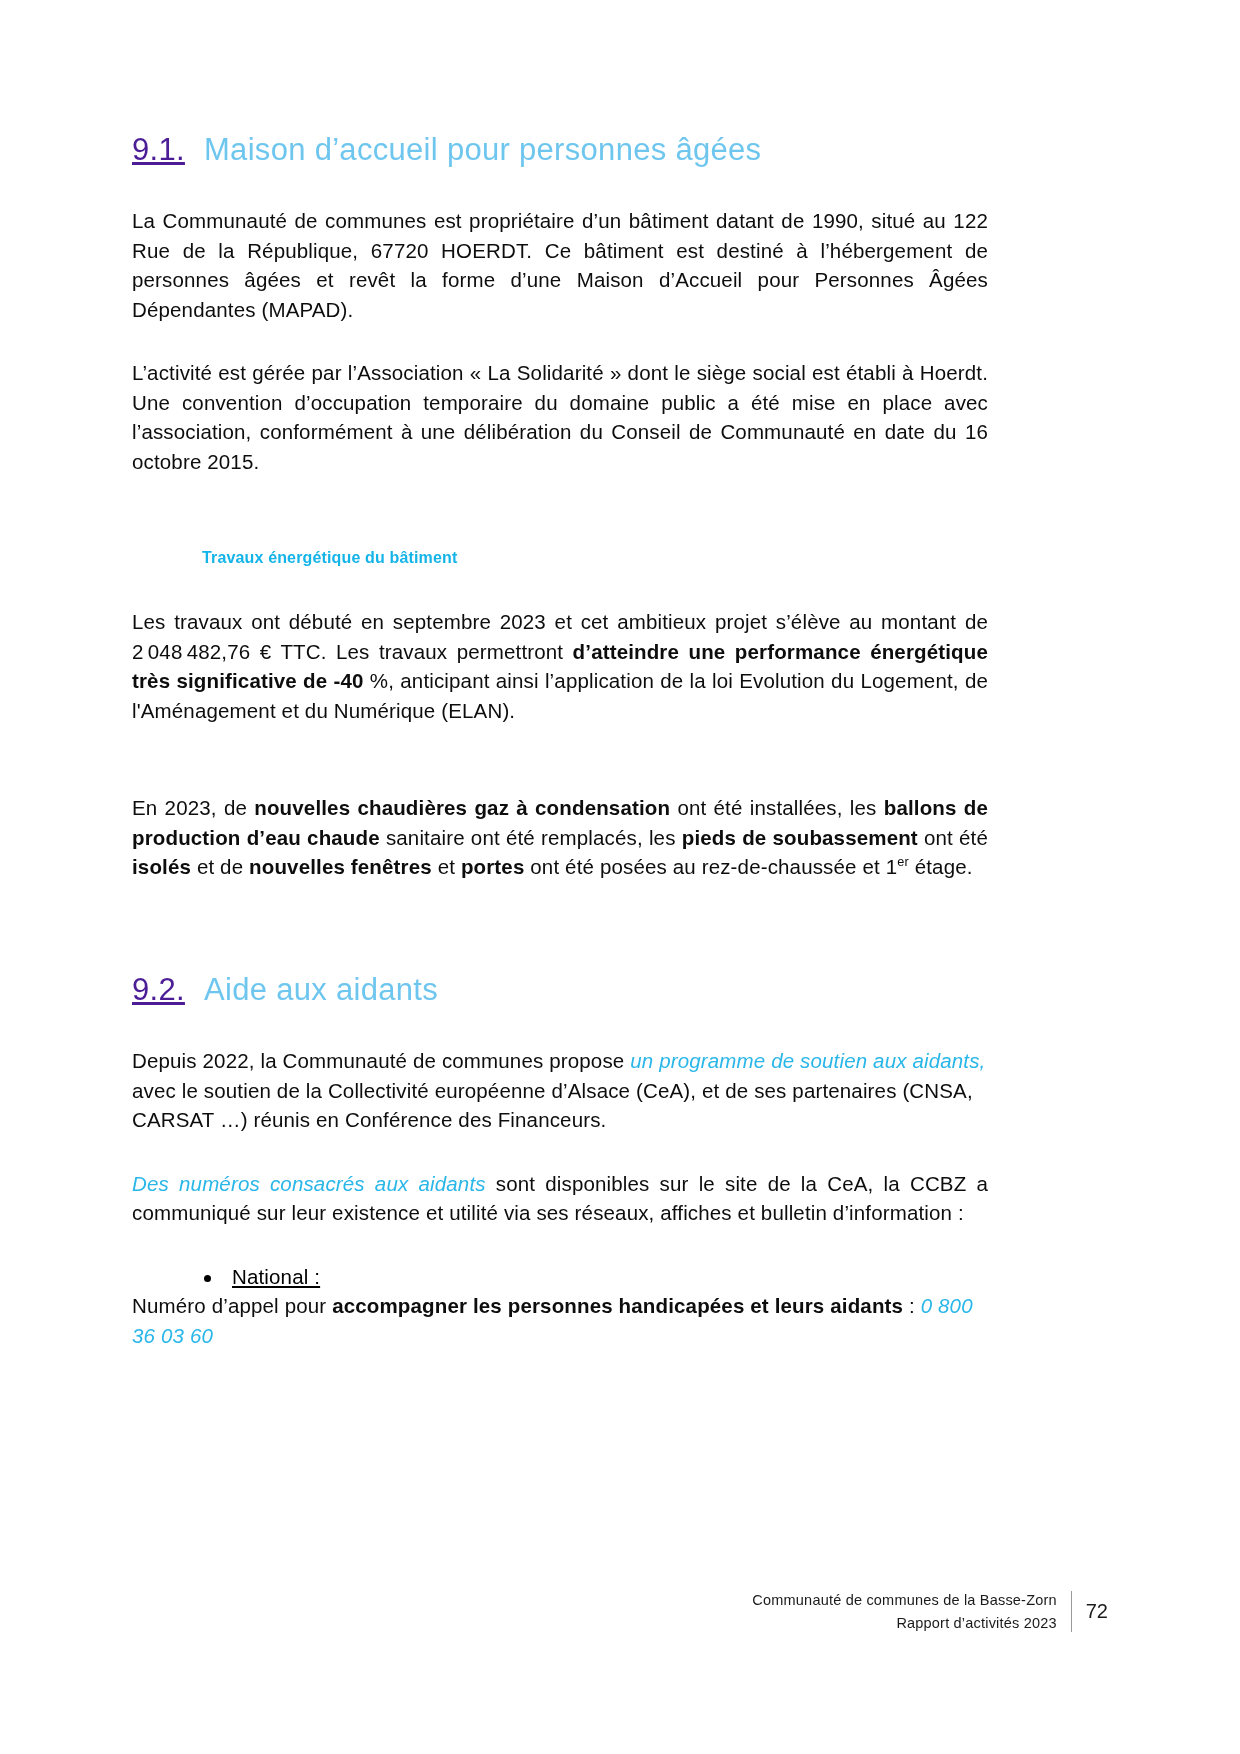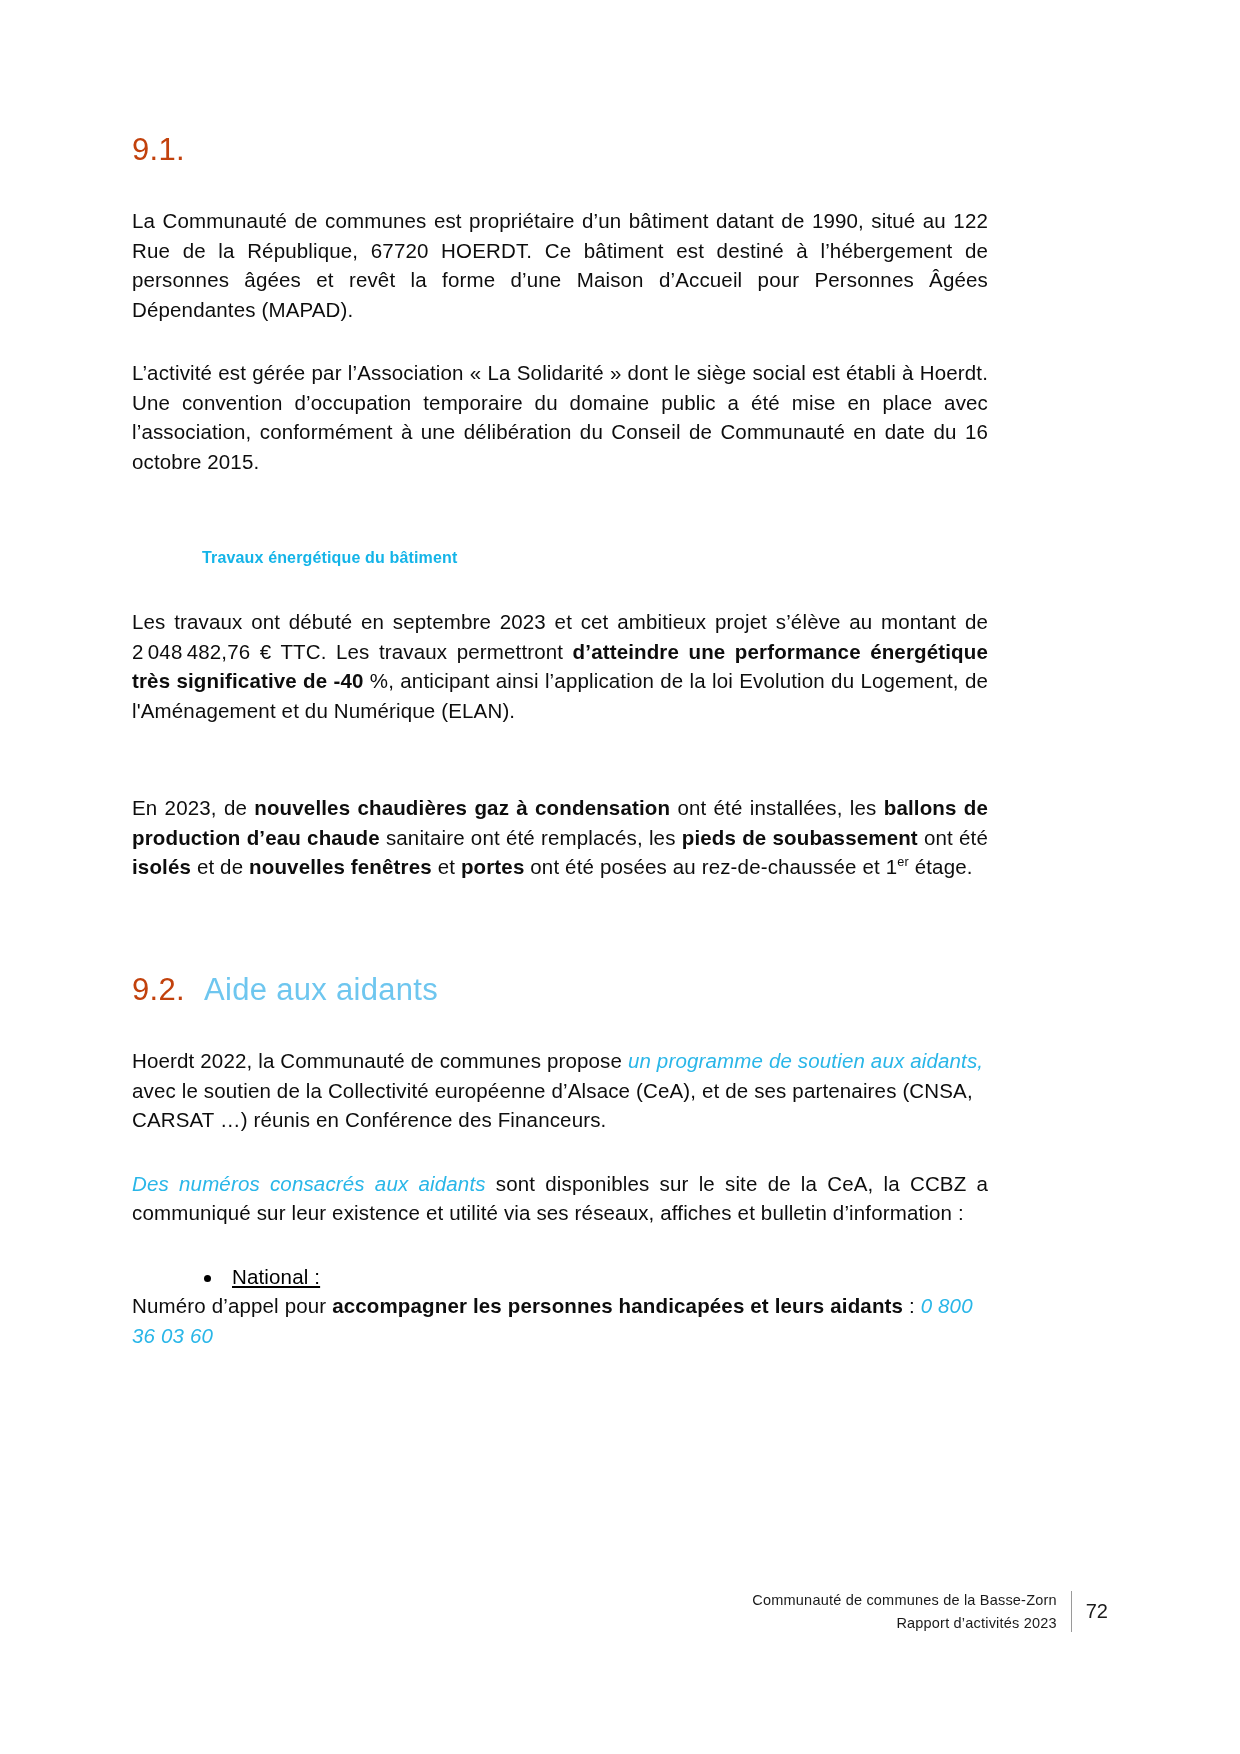--- a/index.html
+++ b/index.html
@@ -37,21 +37,22 @@
     color: #6ec6ef;
     font-weight: 400;
     font-size: 31px;
     line-height: 1.43;
     letter-spacing: 0.3px;
     margin: 0 0 0 0;
   }
   .h1 .num {
     flex: 0 0 auto;
     width: 72px;
-    color: #c2410c;
+    color: #4c1d95;
+    text-decoration: underline;
   }
   .h1 .txt {
     flex: 1 1 auto;
   }
 
   .h3 {
     color: #14b4e8;
     font-weight: 700;
     font-size: 16px;
     line-height: 1.3;
@@ -138,21 +139,21 @@
 </head>
 <body>
 
 <div class="page">
 
   <div class="content">
 
     <h1 class="h1">
       <span class="num">9.1.</span>
       <span class="txt">
-        <br>
+        <span>Maison d’accueil pour personnes âgées</span><br>
       </span>
     </h1>
 
     <div class="spacer-md"></div>
 
     <p class="body">La Communauté de communes est propriétaire d’un bâtiment datant de 1990, situé au 122 Rue de la République, 67720 HOERDT. Ce bâtiment est destiné à l’hébergement de personnes âgées et revêt la forme d’une Maison d’Accueil pour Personnes Âgées Dépendantes (MAPAD).</p>
 
     <div class="spacer-md"></div>
 
     <p class="body">L’activité est gérée par l’Association « La Solidarité » dont le siège social est établi à Hoerdt. Une convention d’occupation temporaire du domaine public a été mise en place avec l’association, conformément à une délibération du Conseil de Communauté en date du 16 octobre 2015.</p>
@@ -175,21 +176,21 @@
     <div class="spacer-lg"></div>
     <div class="spacer-md"></div>
 
     <h1 class="h1">
       <span class="num">9.2.</span>
       <span class="txt">Aide aux aidants</span>
     </h1>
 
     <div class="spacer-md"></div>
 
-    <p class="body noj"><span>Hoerdt 2022, la Communauté de communes propose </span><span class="blue">un programme de soutien aux aidants,</span><span> avec le soutien de la Collectivité européenne d’Alsace (CeA), et de ses partenaires (CNSA, CARSAT …) réunis en Conférence des Financeurs.</span></p>
+    <p class="body noj"><span>Depuis 2022, la Communauté de communes propose </span><span class="blue">un programme de soutien aux aidants,</span><span> avec le soutien de la Collectivité européenne d’Alsace (CeA), et de ses partenaires (CNSA, CARSAT …) réunis en Conférence des Financeurs.</span></p>
 
     <div class="spacer-md"></div>
 
     <p class="body"><span class="blue">Des numéros consacrés aux aidants</span><span> sont disponibles sur le site de la CeA, la CCBZ a communiqué sur leur existence et utilité via ses réseaux, affiches et bulletin d’information :</span></p>
 
     <div class="spacer-md"></div>
 
     <ul class="bullets">
       <li><span class="u">National&nbsp;:</span></li>
     </ul>

